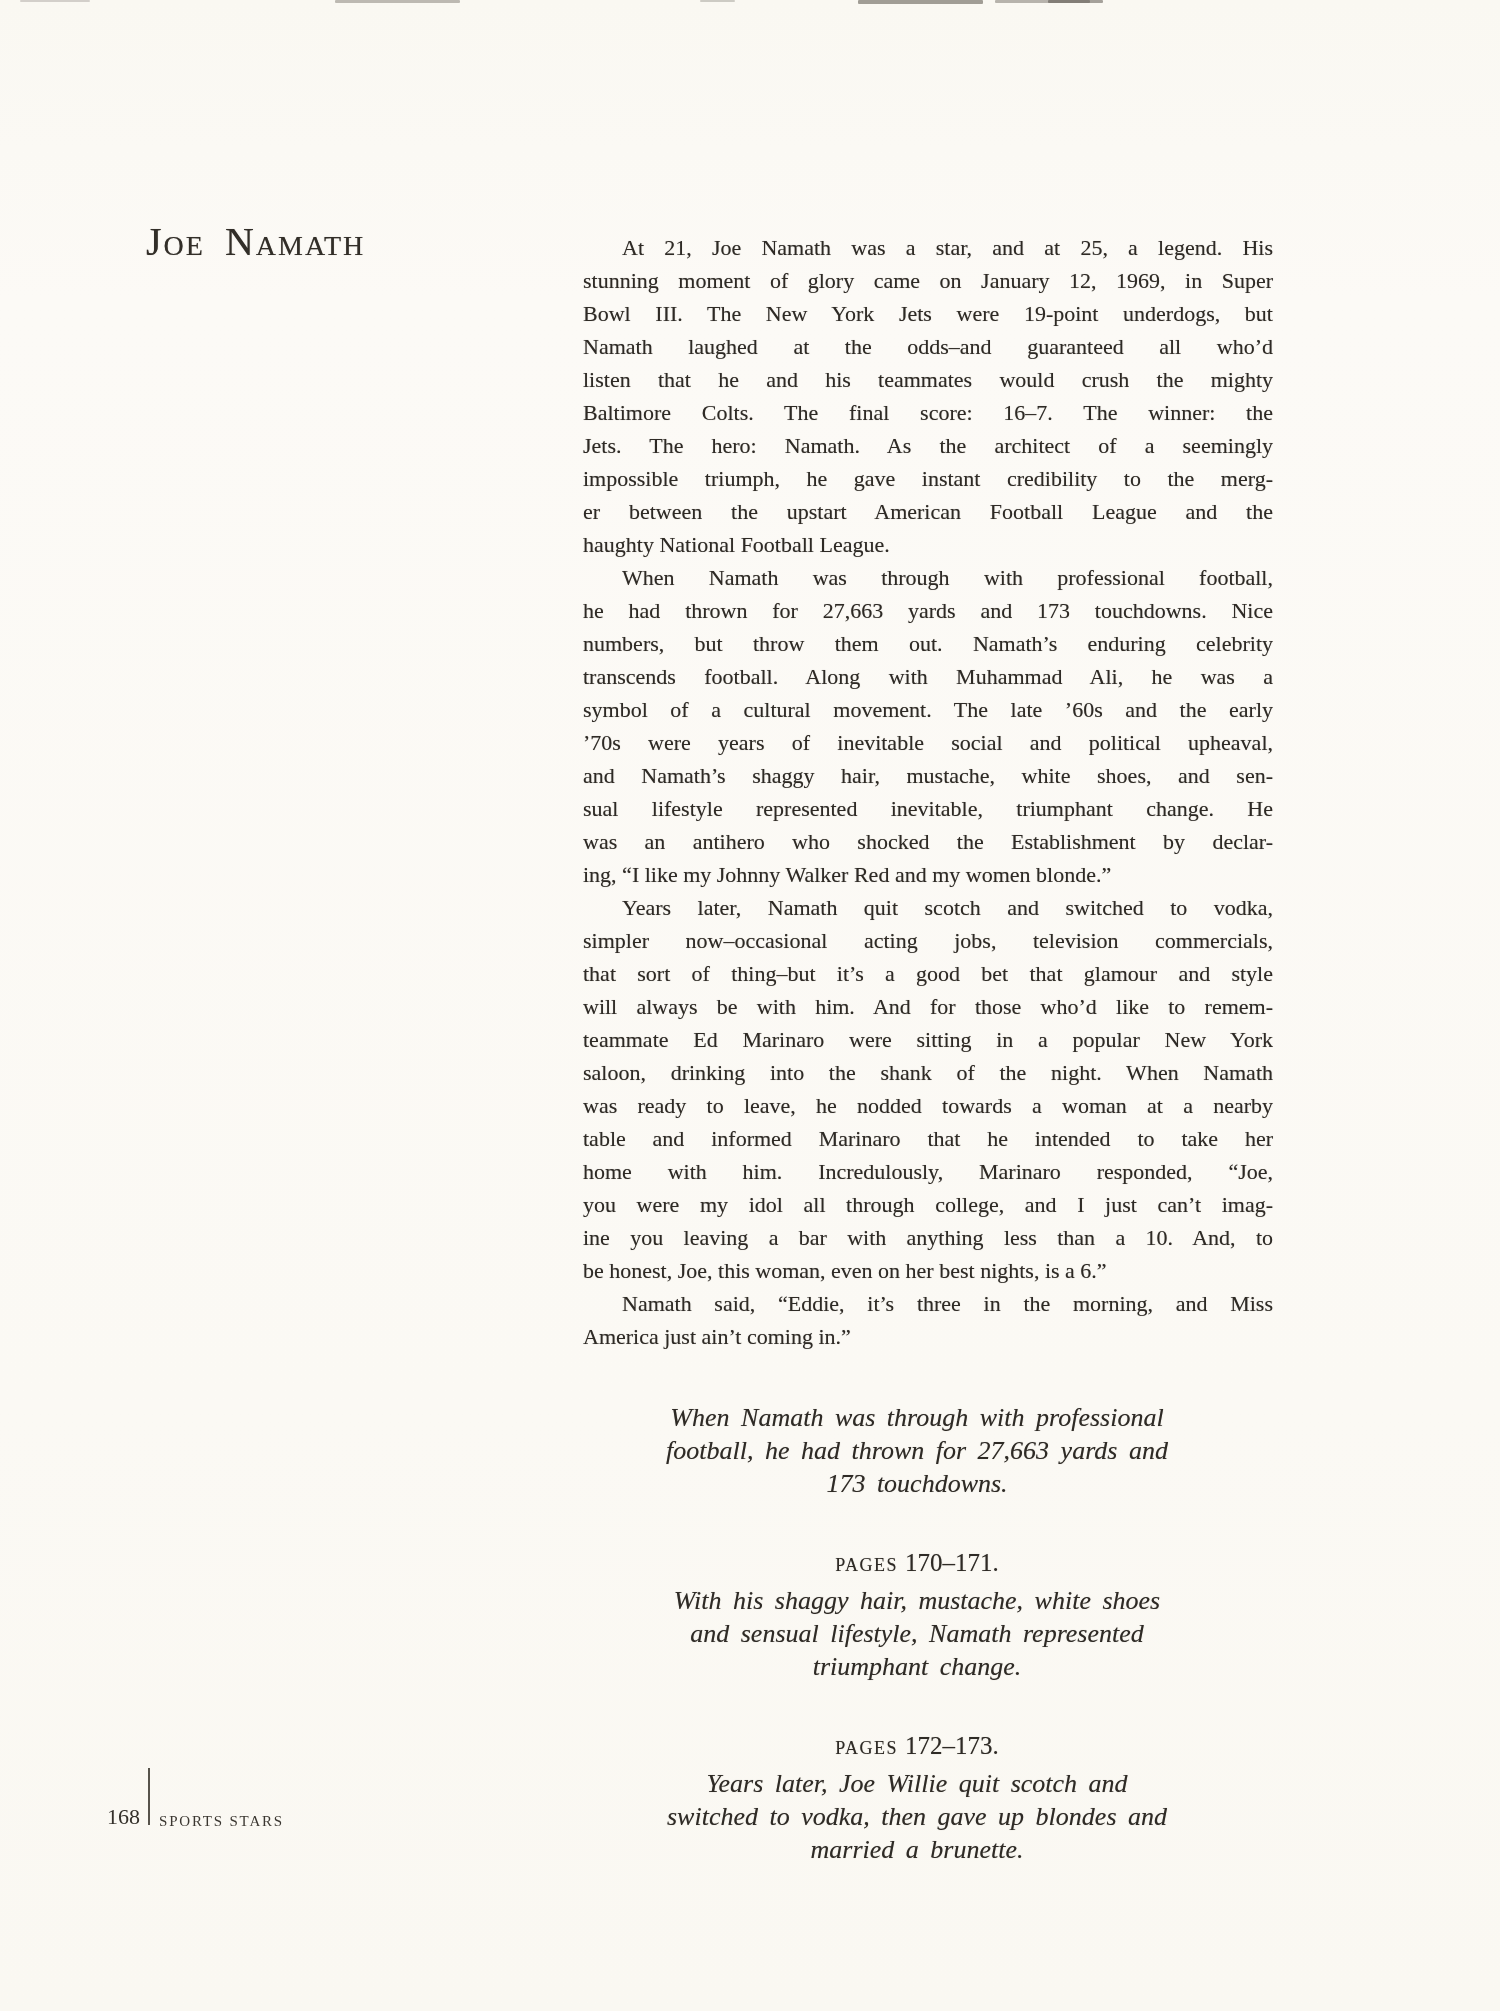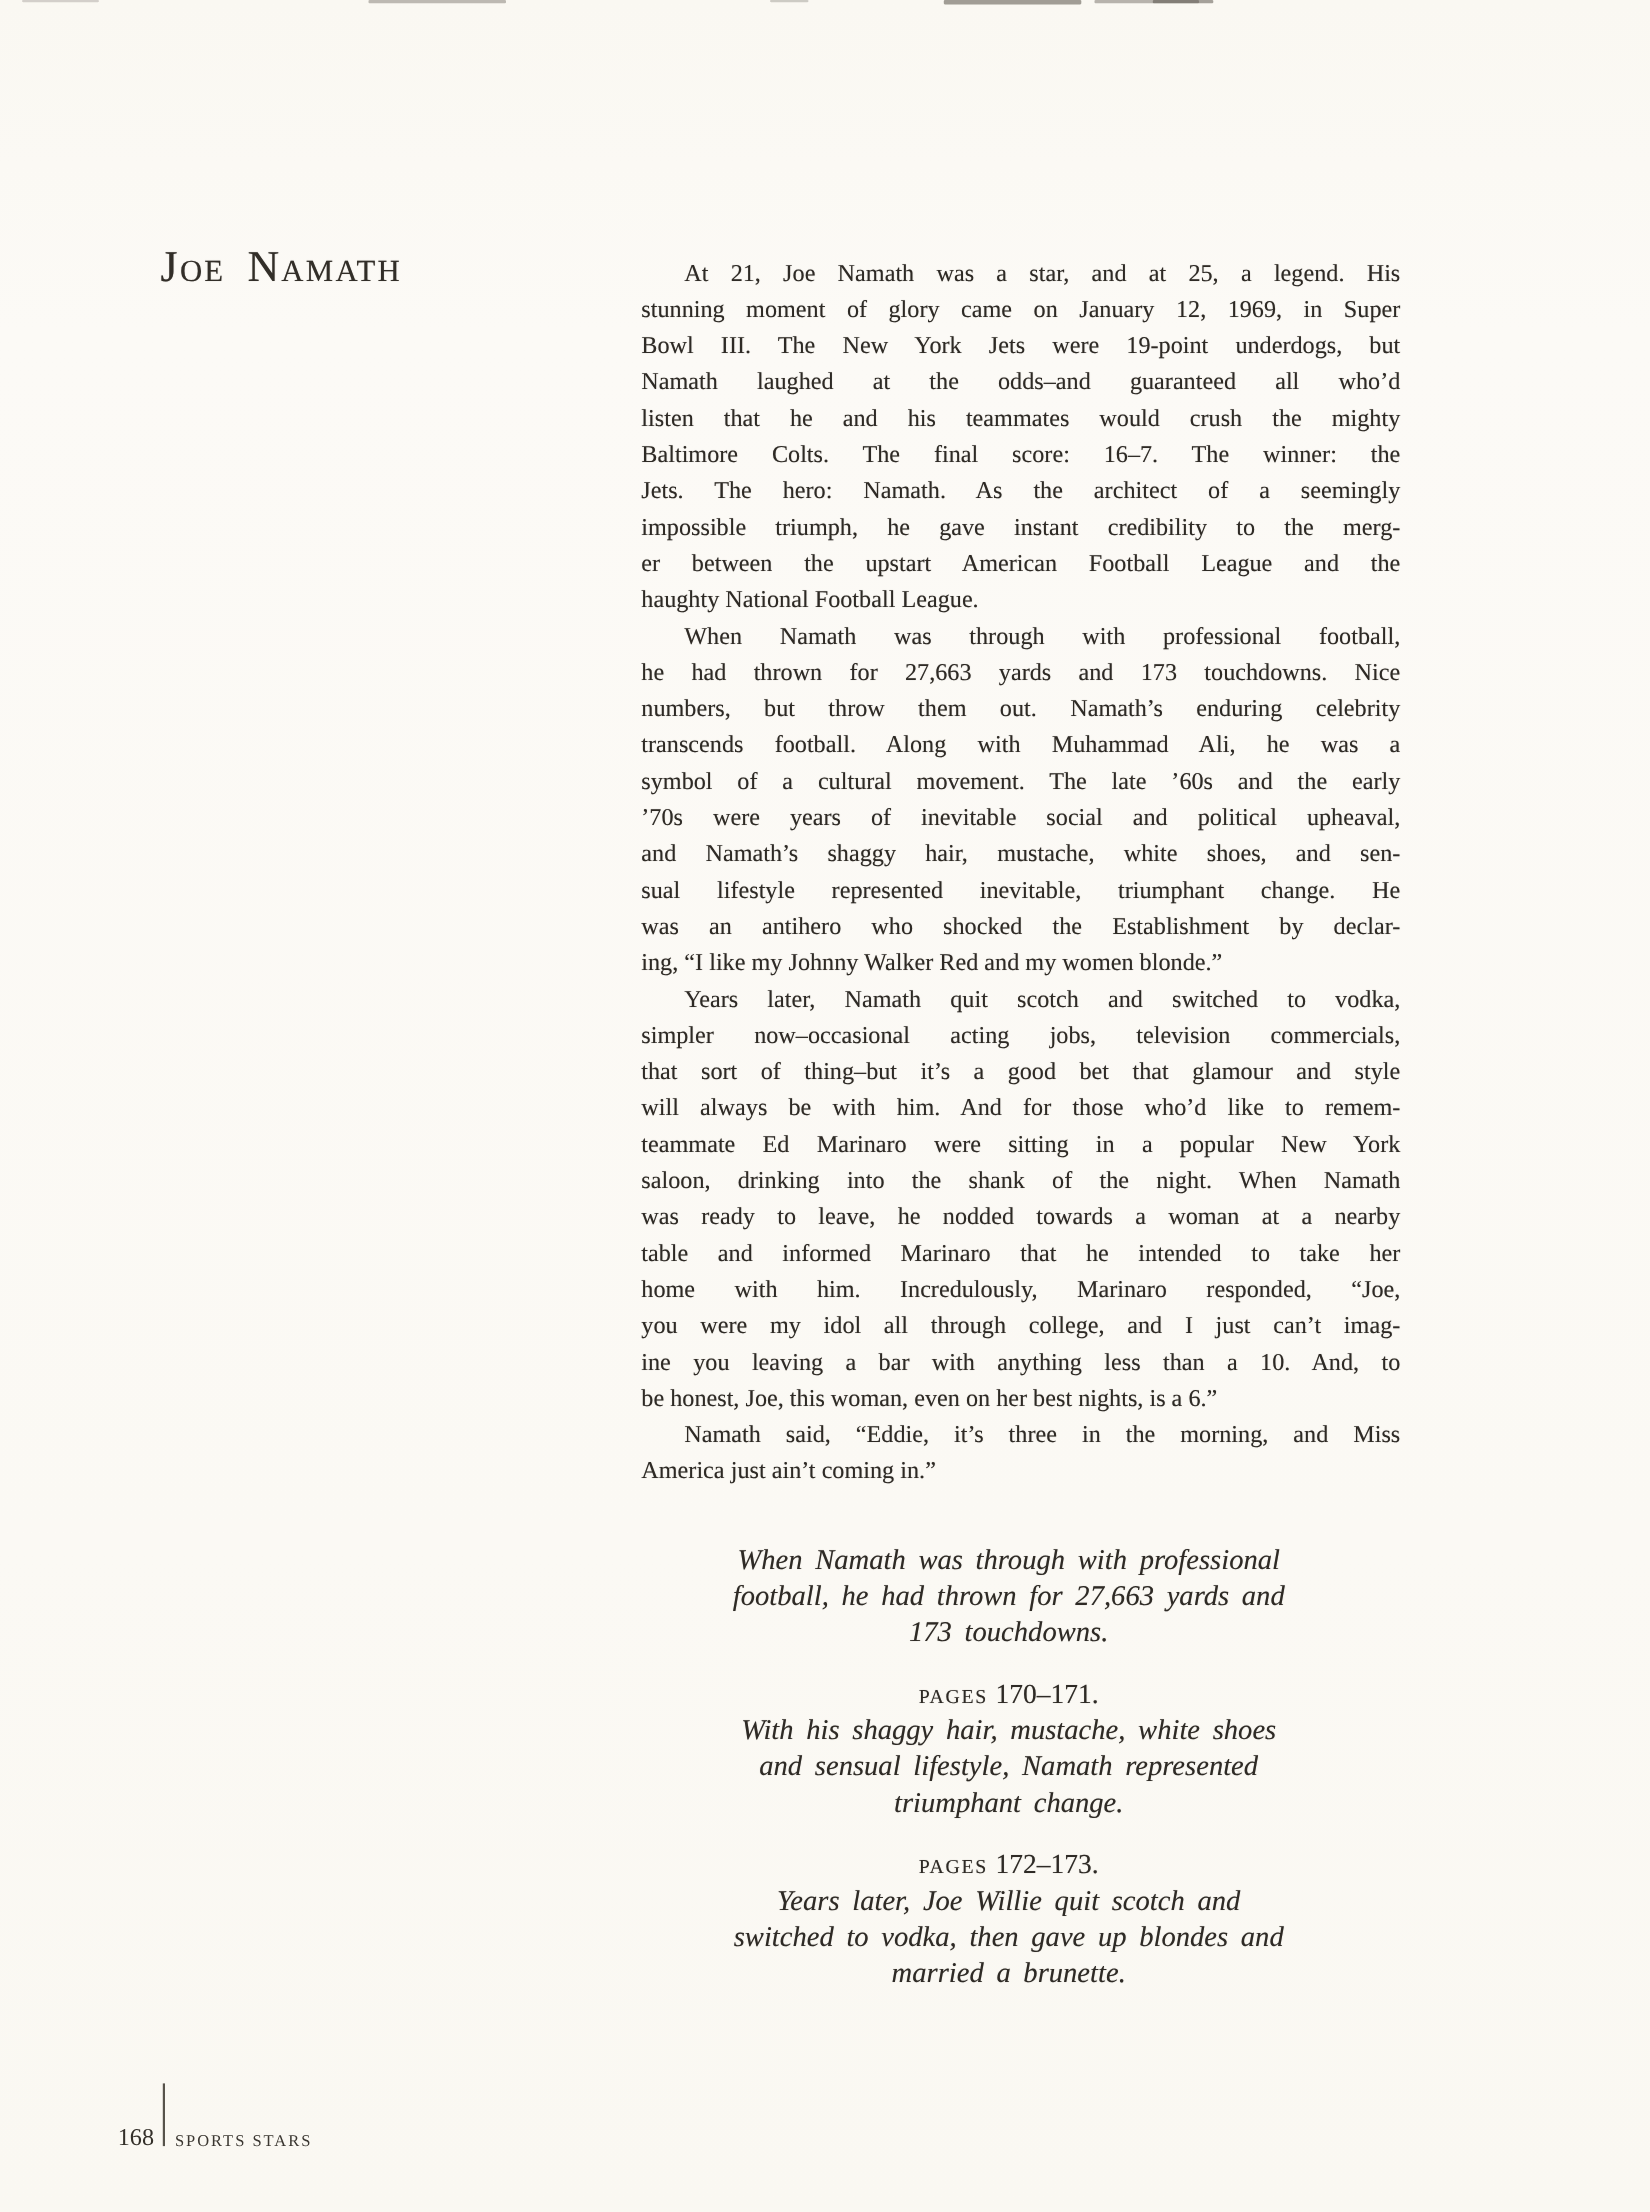--- a/index.html
+++ b/index.html
@@ -43,25 +43,25 @@
   .bl.last  { text-align-last:left; }
 
   .captions {
     position:absolute; left:572px; top:1401px; width:690px;
     text-align:center;
     font-size:26px; line-height:33px;
     color:#2e2a25;
     text-shadow:0 0 .8px rgba(46,42,37,.42);
   }
   .cap-line { font-style:italic; word-spacing:5px; }
-  .pages { margin-top:26px; line-height:27px; font-style:normal; }
+  .pages { margin-top:44px; line-height:38px; font-style:normal; }
   .pages-label { font-size:18px; letter-spacing:1.5px; }
   .pages-range { font-size:25px; margin-left:7px; }
 
-  .footer { position:absolute; left:106px; top:1894px; width:320px; height:57px; }
+  .footer { position:absolute; left:106px; top:1768px; width:320px; height:57px; }
   .folio { position:absolute; left:1px; top:36px; font-size:22px; line-height:26px; color:#34302a; }
   .footer-divider { position:absolute; left:42px; top:0; width:2px; height:57px; background:#57534b; }
   .running-head { position:absolute; left:53px; top:44px; font-size:15px; line-height:18px;
                   letter-spacing:1.8px; color:#3b3731; white-space:nowrap; }
 </style>
 </head>
 <body>
 
 <div class="page">
 

